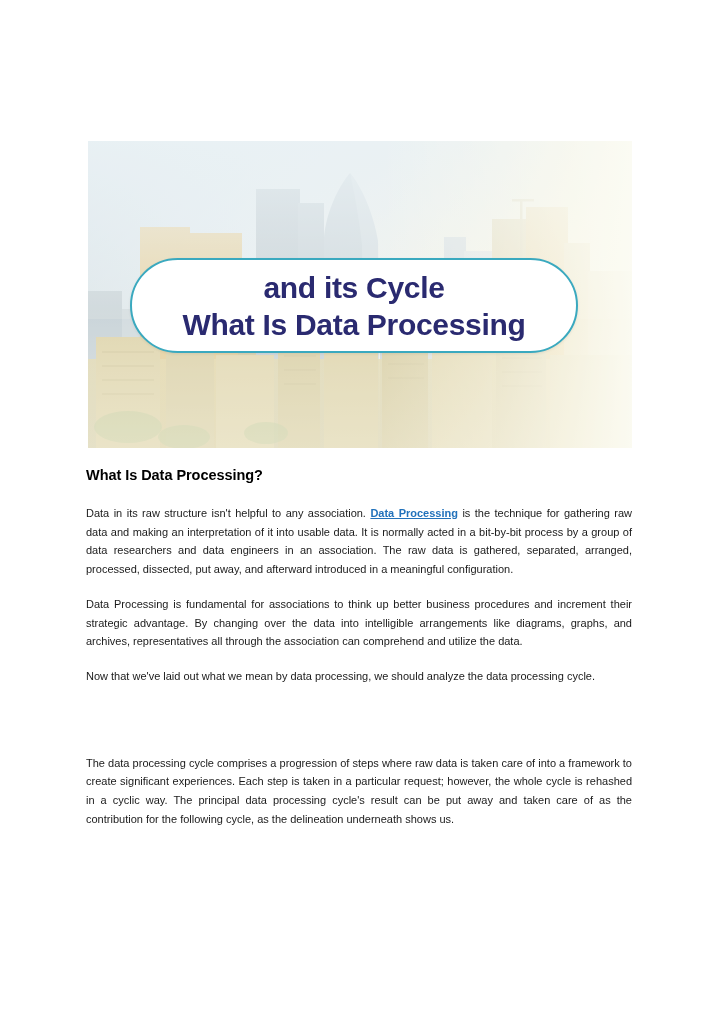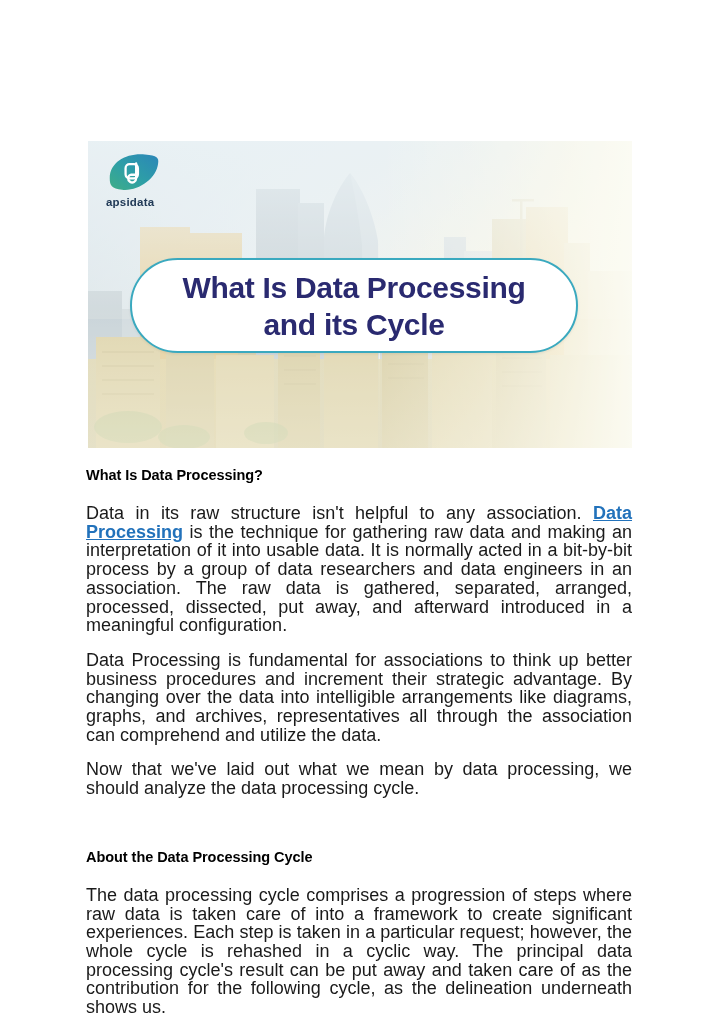--- a/index.html
+++ b/index.html
@@ -94,21 +94,21 @@
     white-space:nowrap;
   }
 
   
   .body-wrap { position:absolute; left:86px; top:465px; width:546px; }
   h2.sec {
     font-size:14.5px; font-weight:700; color:#000000;
     line-height:20px; letter-spacing:-0.05px;
   }
   p.para {
-    font-size:18px; line-height:18.7px; color:#1a1a1a;
+    font-size:11px; line-height:18.7px; color:#1a1a1a;
     text-align:justify; text-justify:inter-word;
   }
   .link {
     color:#2272bb; font-weight:700; text-decoration:underline;
     text-underline-offset:1px;
   }
   .gap-sm { height:19px; }
   .gap-md { height:16px; }
   .gap-lg { height:49px; }
 </style>
@@ -201,57 +201,41 @@
           <ellipse cx="178" cy="292" rx="22" ry="11"></ellipse>
         </g>
       </svg>
     </div>
 
     <div class="haze-bottom"></div>
     <div class="haze-top"></div>
     <div class="haze-right"></div>
     <div class="haze-all"></div>
 
-    <div class="logo">
-      <svg class="logo-leaf" viewBox="0 0 62 50">
-        <defs>
-          <linearGradient id="leafGrad" x1="0" y1="1" x2="1" y2="0">
-            <stop offset="0%" stop-color="#3fae86"></stop>
-            <stop offset="45%" stop-color="#2e9fa6"></stop>
-            <stop offset="100%" stop-color="#2b86b8"></stop>
-          </linearGradient>
-        </defs>
-        <path d="M4 31 C4 12 24 2 44 4 C58 5 60 8 59 14 C57 32 36 46 18 44 C6 43 4 39 4 31 Z" fill="url(#leafGrad)"></path>
-        <path d="M34 14 L34 31 M34 31 C34 35 30 37 27 35 C24 33 24 28 28 27 L34 27" fill="none" stroke="#ffffff" stroke-width="2.6" stroke-linecap="round"></path>
-        <rect x="22" y="15" width="14" height="16" rx="4.5" fill="none" stroke="#ffffff" stroke-width="2.6"></rect>
-      </svg>
-      <div class="logo-word">apsidata</div>
-    </div>
 
     <div class="pill">
+      <div class="pill-line">and its Cycle</div>
       <div class="pill-line">What Is Data Processing</div>
-      <div class="pill-line">and its Cycle</div>
     </div>
 
   </div>
 
   <div class="body-wrap">
 
     <h2 class="sec">What Is Data Processing?</h2>
     <div class="gap-sm"></div>
 
     <p class="para"><span>Data in its raw structure isn't helpful to any association. </span><a class="link" href="#">Data Processing</a><span> is the technique for gathering raw data and making an interpretation of it into usable data. It is normally acted in a bit-by-bit process by a group of data researchers and data engineers in an association. The raw data is gathered, separated, arranged, processed, dissected, put away, and afterward introduced in a meaningful configuration.</span></p>
 
     <div class="gap-md"></div>
     <p class="para">Data Processing is fundamental for associations to think up better business procedures and increment their strategic advantage. By changing over the data into intelligible arrangements like diagrams, graphs, and archives, representatives all through the association can comprehend and utilize the data.</p>
 
     <div class="gap-md"></div>
     <p class="para">Now that we've laid out what we mean by data processing, we should analyze the data processing cycle.</p>
 
     <div class="gap-lg"></div>
 
-    <h2 class="sec">About the Data Processing Cycle</h2>
     <div class="gap-sm"></div>
     <p class="para">The data processing cycle comprises a progression of steps where raw data is taken care of into a framework to create significant experiences. Each step is taken in a particular request; however, the whole cycle is rehashed in a cyclic way. The principal data processing cycle's result can be put away and taken care of as the contribution for the following cycle, as the delineation underneath shows us.</p>
 
   </div>
 
 </div>
 
 </body></html>

